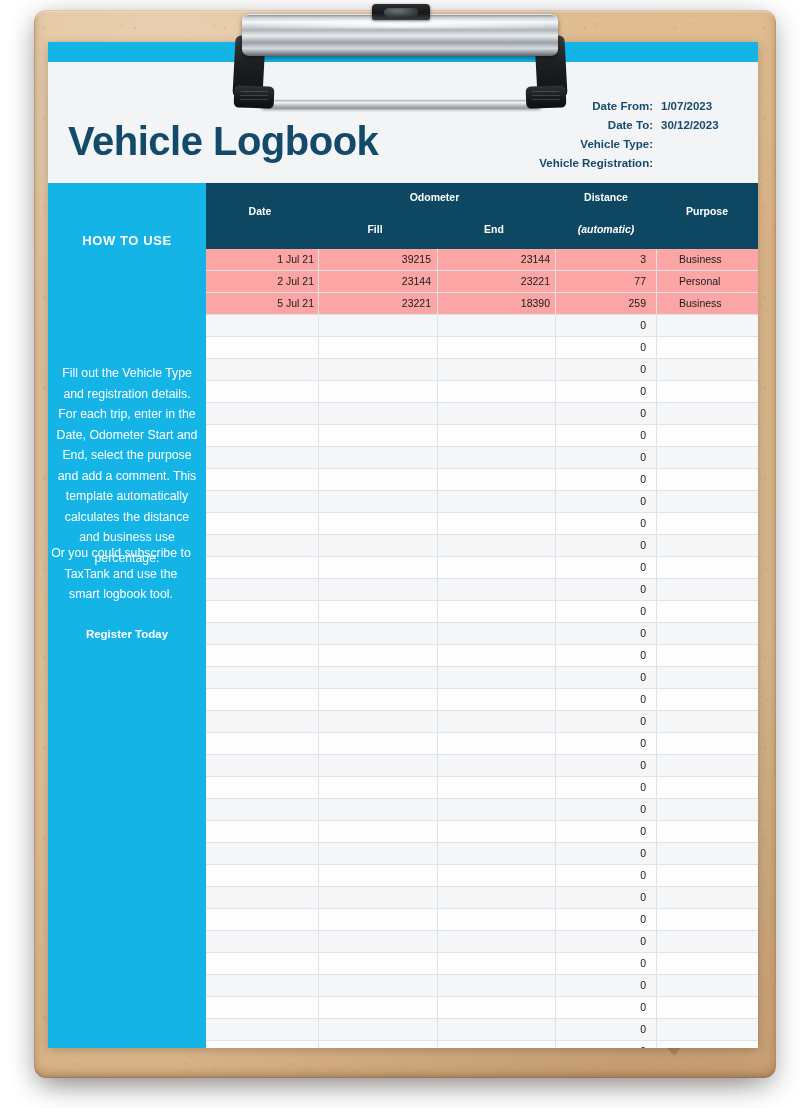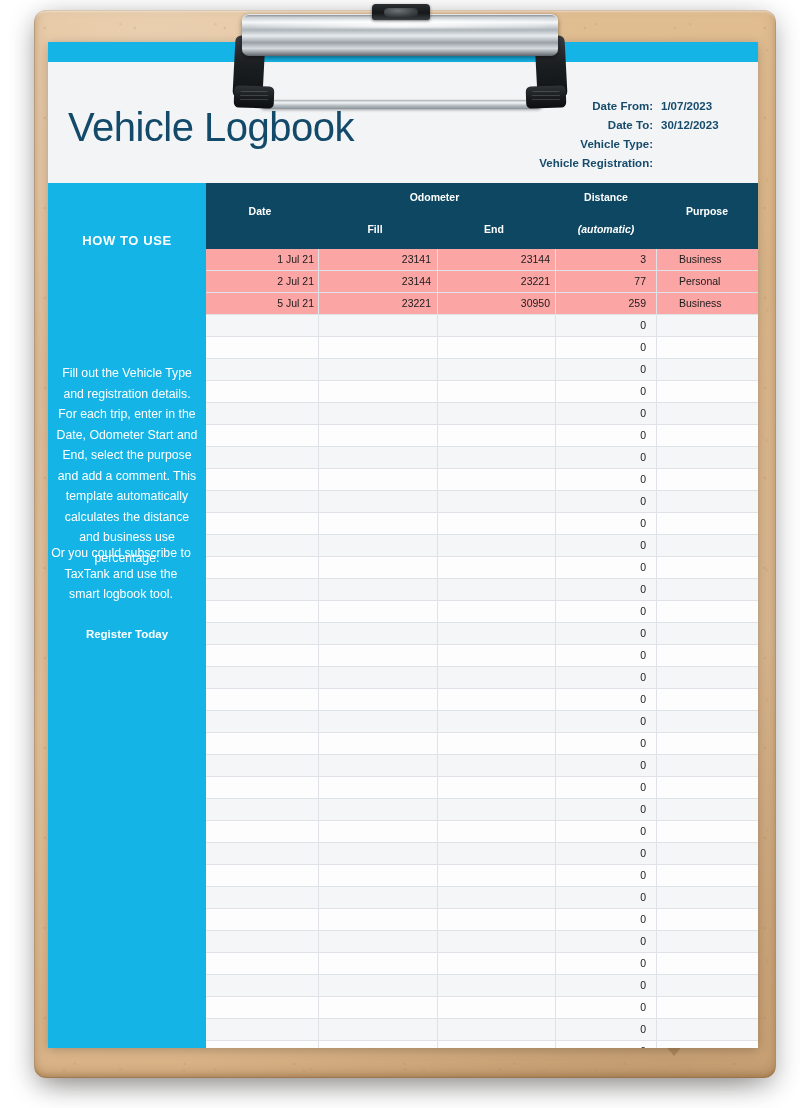--- a/index.html
+++ b/index.html
@@ -92,23 +92,23 @@
     background: #14b4e6;
   }
   .paper-head {
     position: absolute;
     left: 0; top: 20px; width: 710px; height: 121px;
     background: #f2f4f6;
   }
 
   .doc-title {
     position: absolute;
-    left: 20px; top: 43px;
+    left: 20px; top: 57px;
     font-size: 40px;
-    font-weight: normal;
+    font-weight: bold;
     letter-spacing: -0.5px;
     color: #134a69;
   }
 
   .meta {
     position: absolute;
     right: 17px; top: 35px;
     width: 260px;
     text-align: right;
     color: #174b6b;
@@ -365,36 +365,36 @@
           <div class="th sub" style="left:113px; width:112px; top:40px;">Fill</div>
           <div class="th sub" style="left:232px; width:112px; top:40px;">End</div>
           <div class="th group" style="left:350px; width:100px; top:8px;">Distance</div>
           <div class="th italic" style="left:350px; width:100px; top:40px;">(automatic)</div>
           <div class="th" style="left:452px; width:98px; top:22px;">Purpose</div>
         </div>
 
         <div class="rows" id="rows-container">
             <div class="row filled">
               <div class="cell c-date">1 Jul 21</div>
-              <div class="cell c-start">23141</div>
+              <div class="cell c-start">39215</div>
               <div class="cell c-end">23144</div>
               <div class="cell c-dist">3</div>
               <div class="cell c-purp">Business</div>
             </div>
             <div class="row filled">
               <div class="cell c-date">2 Jul 21</div>
               <div class="cell c-start">23144</div>
               <div class="cell c-end">23221</div>
               <div class="cell c-dist">77</div>
               <div class="cell c-purp">Personal</div>
             </div>
             <div class="row filled">
               <div class="cell c-date">5 Jul 21</div>
               <div class="cell c-start">23221</div>
-              <div class="cell c-end">30950</div>
+              <div class="cell c-end">18390</div>
               <div class="cell c-dist">259</div>
               <div class="cell c-purp">Business</div>
             </div>
             <div class="row alt">
               <div class="cell c-date"></div>
               <div class="cell c-start"></div>
               <div class="cell c-end"></div>
               <div class="cell c-dist">0</div>
               <div class="cell c-purp"></div>
             </div>

